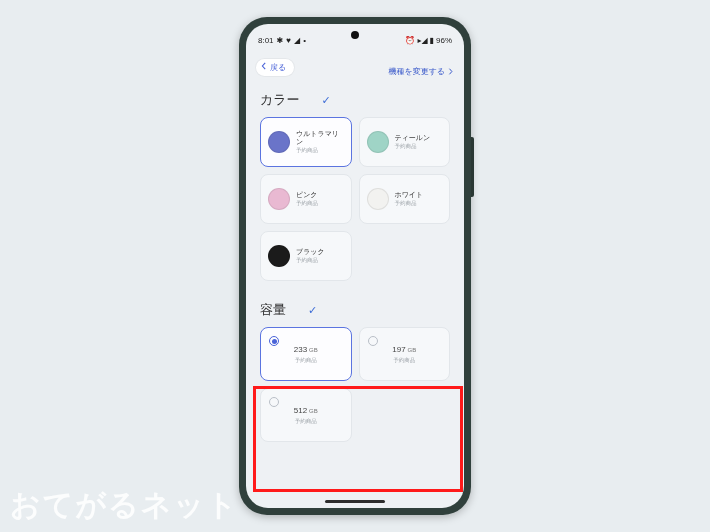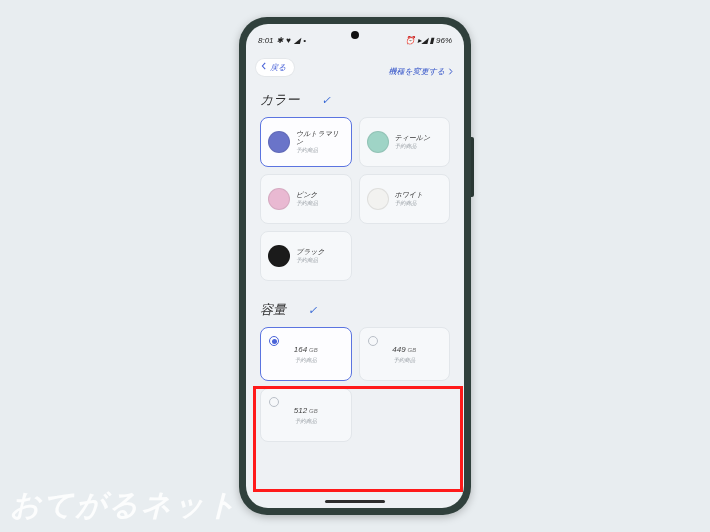--- a/index.html
+++ b/index.html
@@ -1,16 +1,16 @@
 <!DOCTYPE html>
 <html><head>
 <meta charset="utf-8">
 <style>
   html,body{margin:0;padding:0;width:710px;height:532px;background:#e8edf0;font-family:-apple-system,BlinkMacSystemFont,"Helvetica Neue",Arial,"Hiragino Kaku Gothic ProN","Yu Gothic",sans-serif;overflow:hidden;position:relative;}
-  .stage{position:relative;width:710px;height:532px;font-style:italic;}
+  .stage{position:relative;width:710px;height:532px;}
   .watermark{position:absolute;left:10px;bottom:6px;font-size:30px;font-weight:700;color:rgba(255,255,255,0.85);letter-spacing:2px;user-select:none;}
   .phone{position:absolute;left:239px;top:17px;width:232px;height:498px;background:#30403c;border-radius:28px;box-shadow:0 2px 8px rgba(0,0,0,0.25);}
   .phone::after{content:"";position:absolute;right:-3px;top:120px;width:3px;height:60px;background:#2a3834;border-radius:0 2px 2px 0;}
   .screen{position:absolute;left:7px;right:7px;top:7px;bottom:7px;background:#eef1f4;border-radius:22px;overflow:hidden;display:flex;flex-direction:column;}
   .camera{position:absolute;left:50%;top:14px;transform:translateX(-50%);width:8px;height:8px;border-radius:50%;background:#111;z-index:5;}
   .statusbar{height:24px;display:flex;justify-content:space-between;align-items:center;padding:4px 12px 0;font-size:8px;color:#222;}
   .statusbar .left,.statusbar .right{display:flex;align-items:center;gap:3px;}
   .statusbar .right{gap:2px;}
   .si{display:inline-block;}
   .topbar{display:flex;justify-content:space-between;align-items:center;padding:6px 10px 4px;}
@@ -123,26 +123,26 @@
     </div>
 
     <div class="section storage" style="margin-top:10px;">
       <div class="sec-title">
         <span>容量</span>
         <span class="check">✓</span>
       </div>
       <div class="grid">
         <div class="card selected">
           <span class="radio"></span>
-          <span class="name"><span>164</span><span class="unit">GB</span></span>
+          <span class="name"><span>233</span><span class="unit">GB</span></span>
           <span class="sub">予約商品</span>
         </div>
         <div class="card">
           <span class="radio"></span>
-          <span class="name"><span>449</span><span class="unit">GB</span></span>
+          <span class="name"><span>197</span><span class="unit">GB</span></span>
           <span class="sub">予約商品</span>
         </div>
         <div class="card">
           <span class="radio"></span>
           <span class="name"><span>512</span><span class="unit">GB</span></span>
           <span class="sub">予約商品</span>
         </div>
       </div>
     </div>
 

